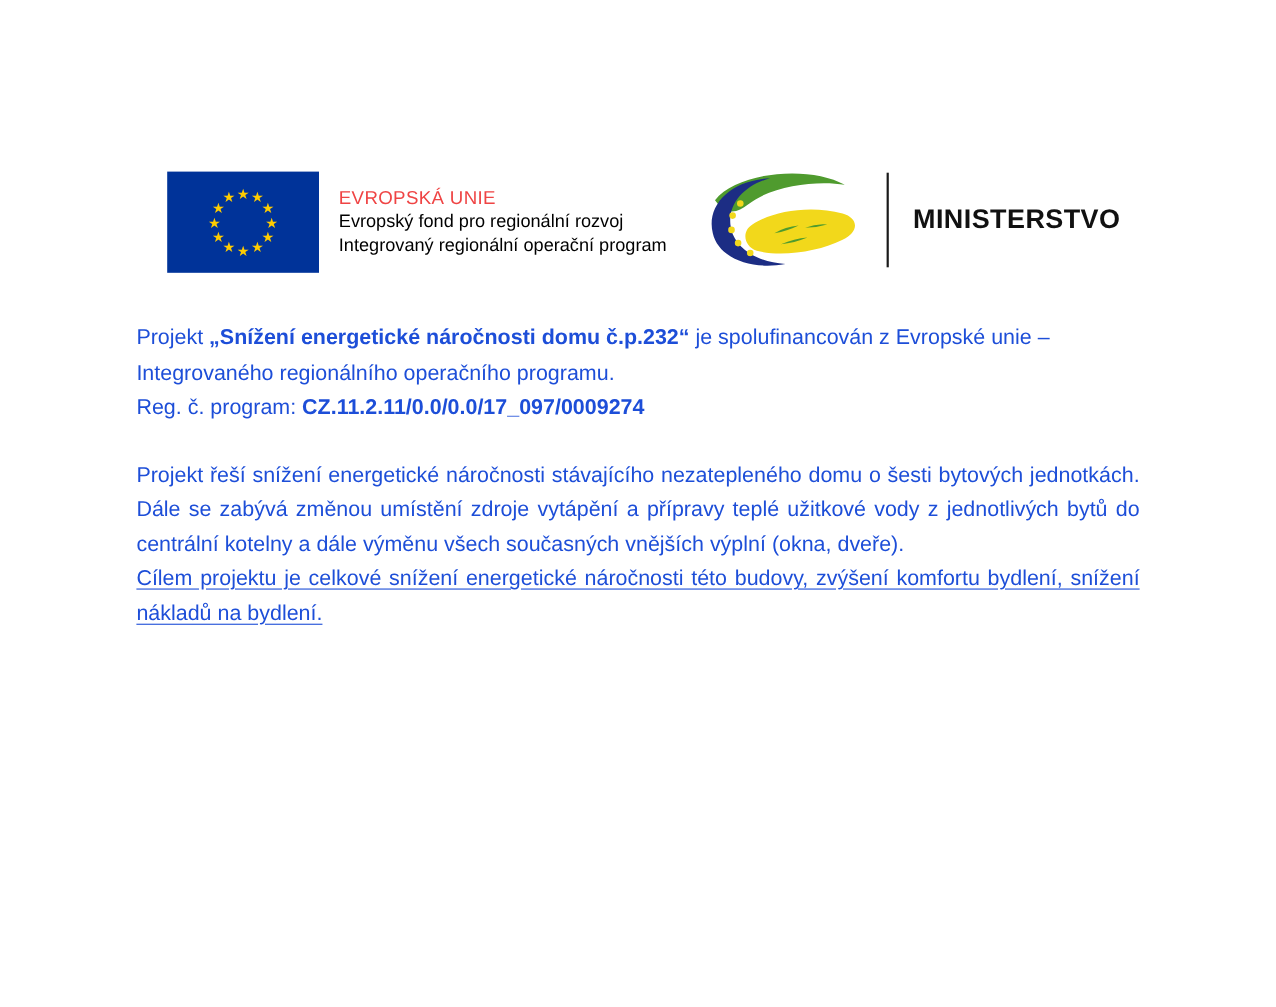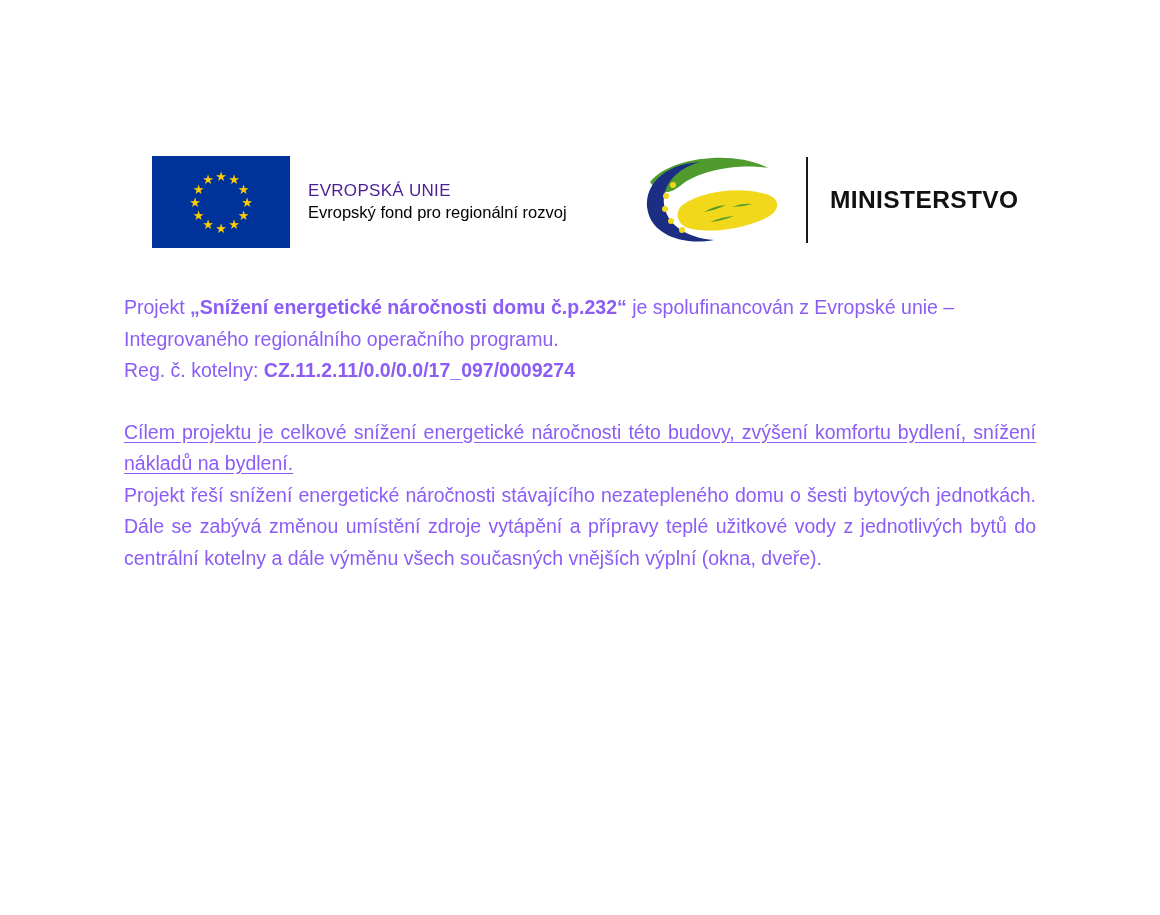--- a/index.html
+++ b/index.html
@@ -55,21 +55,21 @@
     height: 13px;
     text-align: center;
   }
   .eu-text {
     margin-left: 18px;
     line-height: 1.32;
   }
   .eu-text .l1 {
     font-size: 17px;
     letter-spacing: 0.3px;
-    color: #4c1d95;
+    color: #ef4444;
   }
   .eu-text .l2, .eu-text .l3 {
     font-size: 16.5px;
     color: #000;
   }
 
   
   .mmr-block {
     position: absolute;
     left: 516px;
@@ -101,21 +101,21 @@
   
   .content {
     position: absolute;
     left: 124px;
     top: 292px;
     width: 912px;
   }
   .para {
     font-size: 19.5px;
     line-height: 1.62;
-    color: #8b5cf6;
+    color: #1d4ed8;
     margin: 0;
   }
   .para.justify {
     text-align: justify;
   }
   .bold { font-weight: bold; }
   .underline-block {
     text-decoration: underline;
     text-underline-offset: 3px;
   }
@@ -139,20 +139,21 @@
           <span class="eu-star" style="left: 62.5px; top: 65.5px;">★</span>
           <span class="eu-star" style="left: 49.5px; top: 62.0167px;">★</span>
           <span class="eu-star" style="left: 39.9833px; top: 52.5px;">★</span>
           <span class="eu-star" style="left: 36.5px; top: 39.5px;">★</span>
           <span class="eu-star" style="left: 39.9833px; top: 26.5px;">★</span>
           <span class="eu-star" style="left: 49.5px; top: 16.9833px;">★</span>
         </div>
       <div class="eu-text">
         <div class="l1">EVROPSKÁ UNIE</div>
         <div class="l2">Evropský fond pro regionální rozvoj</div>
+        <div class="l3">Integrovaný regionální operační program</div>
       </div>
     </div>
 
     <div class="mmr-block">
       <div class="mmr-emblem">
         <svg width="148" height="96" viewBox="0 0 148 96" xmlns="http://www.w3.org/2000/svg">
 
           <path d="M10 30 C30 4, 96 -2, 128 16 C104 12, 62 16, 40 34 C30 42, 20 44, 10 30 Z" fill="#4F9B2E"></path>
 
           <path d="M60 10 C22 12, 2 36, 8 60 C13 82, 42 94, 74 88 C46 86, 26 72, 24 52 C22 32, 38 16, 60 10 Z" fill="#1C2D84"></path>
@@ -180,23 +181,23 @@
     </div>
   </div>
 
   <div class="content">
 
     <p class="para">
       <span>Projekt </span><span class="bold">„Snížení energetické náročnosti domu č.p.232“</span><span> je spolufinancován z Evropské unie – Integrovaného regionálního operačního programu.</span>
     </p>
 
     <p class="para">
-      <span>Reg. č. kotelny: </span><span class="bold">CZ.11.2.11/0.0/0.0/17_097/0009274</span>
+      <span>Reg. č. program: </span><span class="bold">CZ.11.2.11/0.0/0.0/17_097/0009274</span>
     </p>
 
     <div class="spacer-line"></div>
 
+    <p class="para justify">Projekt řeší snížení energetické náročnosti stávajícího nezatepleného domu o šesti bytových jednotkách. Dále se zabývá změnou umístění zdroje vytápění a přípravy teplé užitkové vody z jednotlivých bytů do centrální kotelny a dále výměnu všech současných vnějších výplní (okna, dveře).</p>
+
     <p class="para justify underline-block">Cílem projektu je celkové snížení energetické náročnosti této budovy, zvýšení komfortu bydlení, snížení nákladů na bydlení.</p>
-
-    <p class="para justify">Projekt řeší snížení energetické náročnosti stávajícího nezatepleného domu o šesti bytových jednotkách. Dále se zabývá změnou umístění zdroje vytápění a přípravy teplé užitkové vody z jednotlivých bytů do centrální kotelny a dále výměnu všech současných vnějších výplní (okna, dveře).</p>
   </div>
 
 </div>
 
 </body></html>

